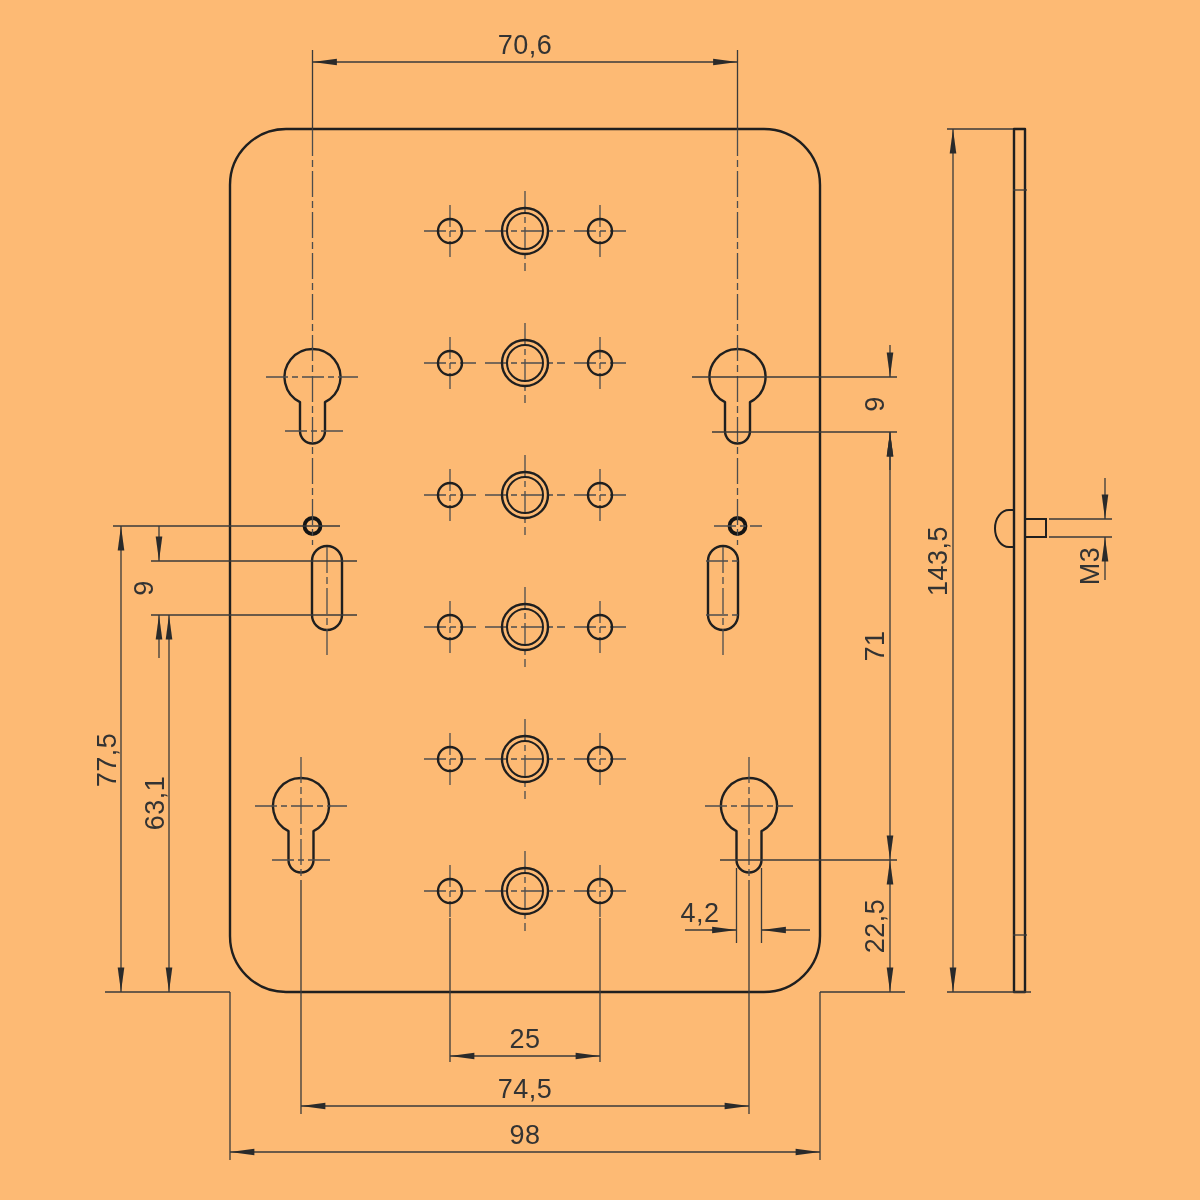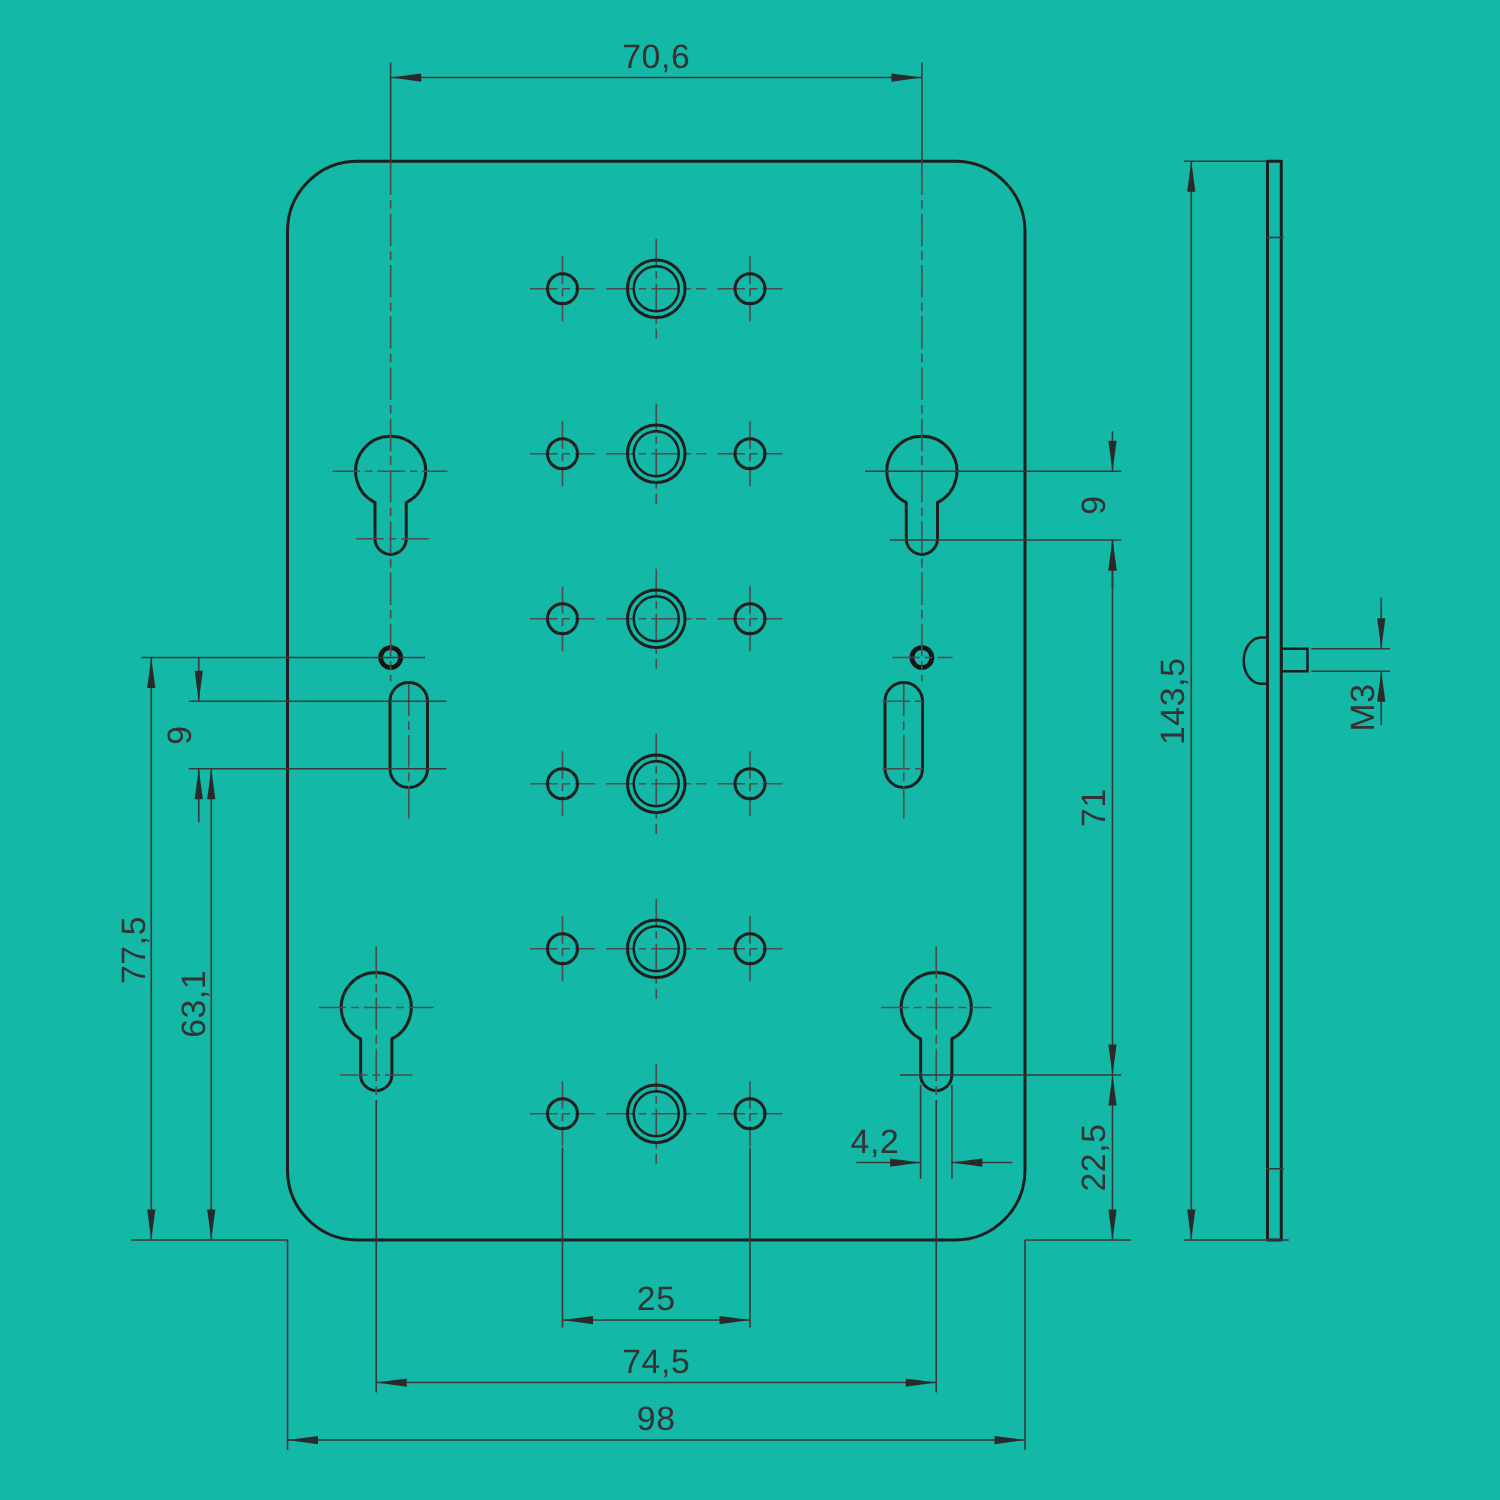--- a/index.html
+++ b/index.html
@@ -1,16 +1,16 @@
 <!DOCTYPE html>
 <html><head>
 <meta charset="utf-8">
 <style>
   html,body{margin:0;padding:0;background:#fff;}
-  .canvas{position:relative;width:1200px;height:1200px;background:#14b8a6;overflow:hidden;}
+  .canvas{position:relative;width:1200px;height:1200px;background:#fdba74;overflow:hidden;}
   svg{display:block;}
   
   .ol  {fill:none;stroke:#1f1f1f;stroke-width:2.4;stroke-linejoin:round;}
   .ol2 {fill:none;stroke:#1f1f1f;stroke-width:2;}
   
   .bold-hole{fill:none;stroke:#141414;stroke-width:3.8;}
   
   .ch {stroke:#4d4d4d;stroke-width:1.3;fill:none;stroke-dasharray:22 4 6 4;}
   
   .cl {stroke:#4d4d4d;stroke-width:1.3;fill:none;stroke-dasharray:26 4 7 4;}

